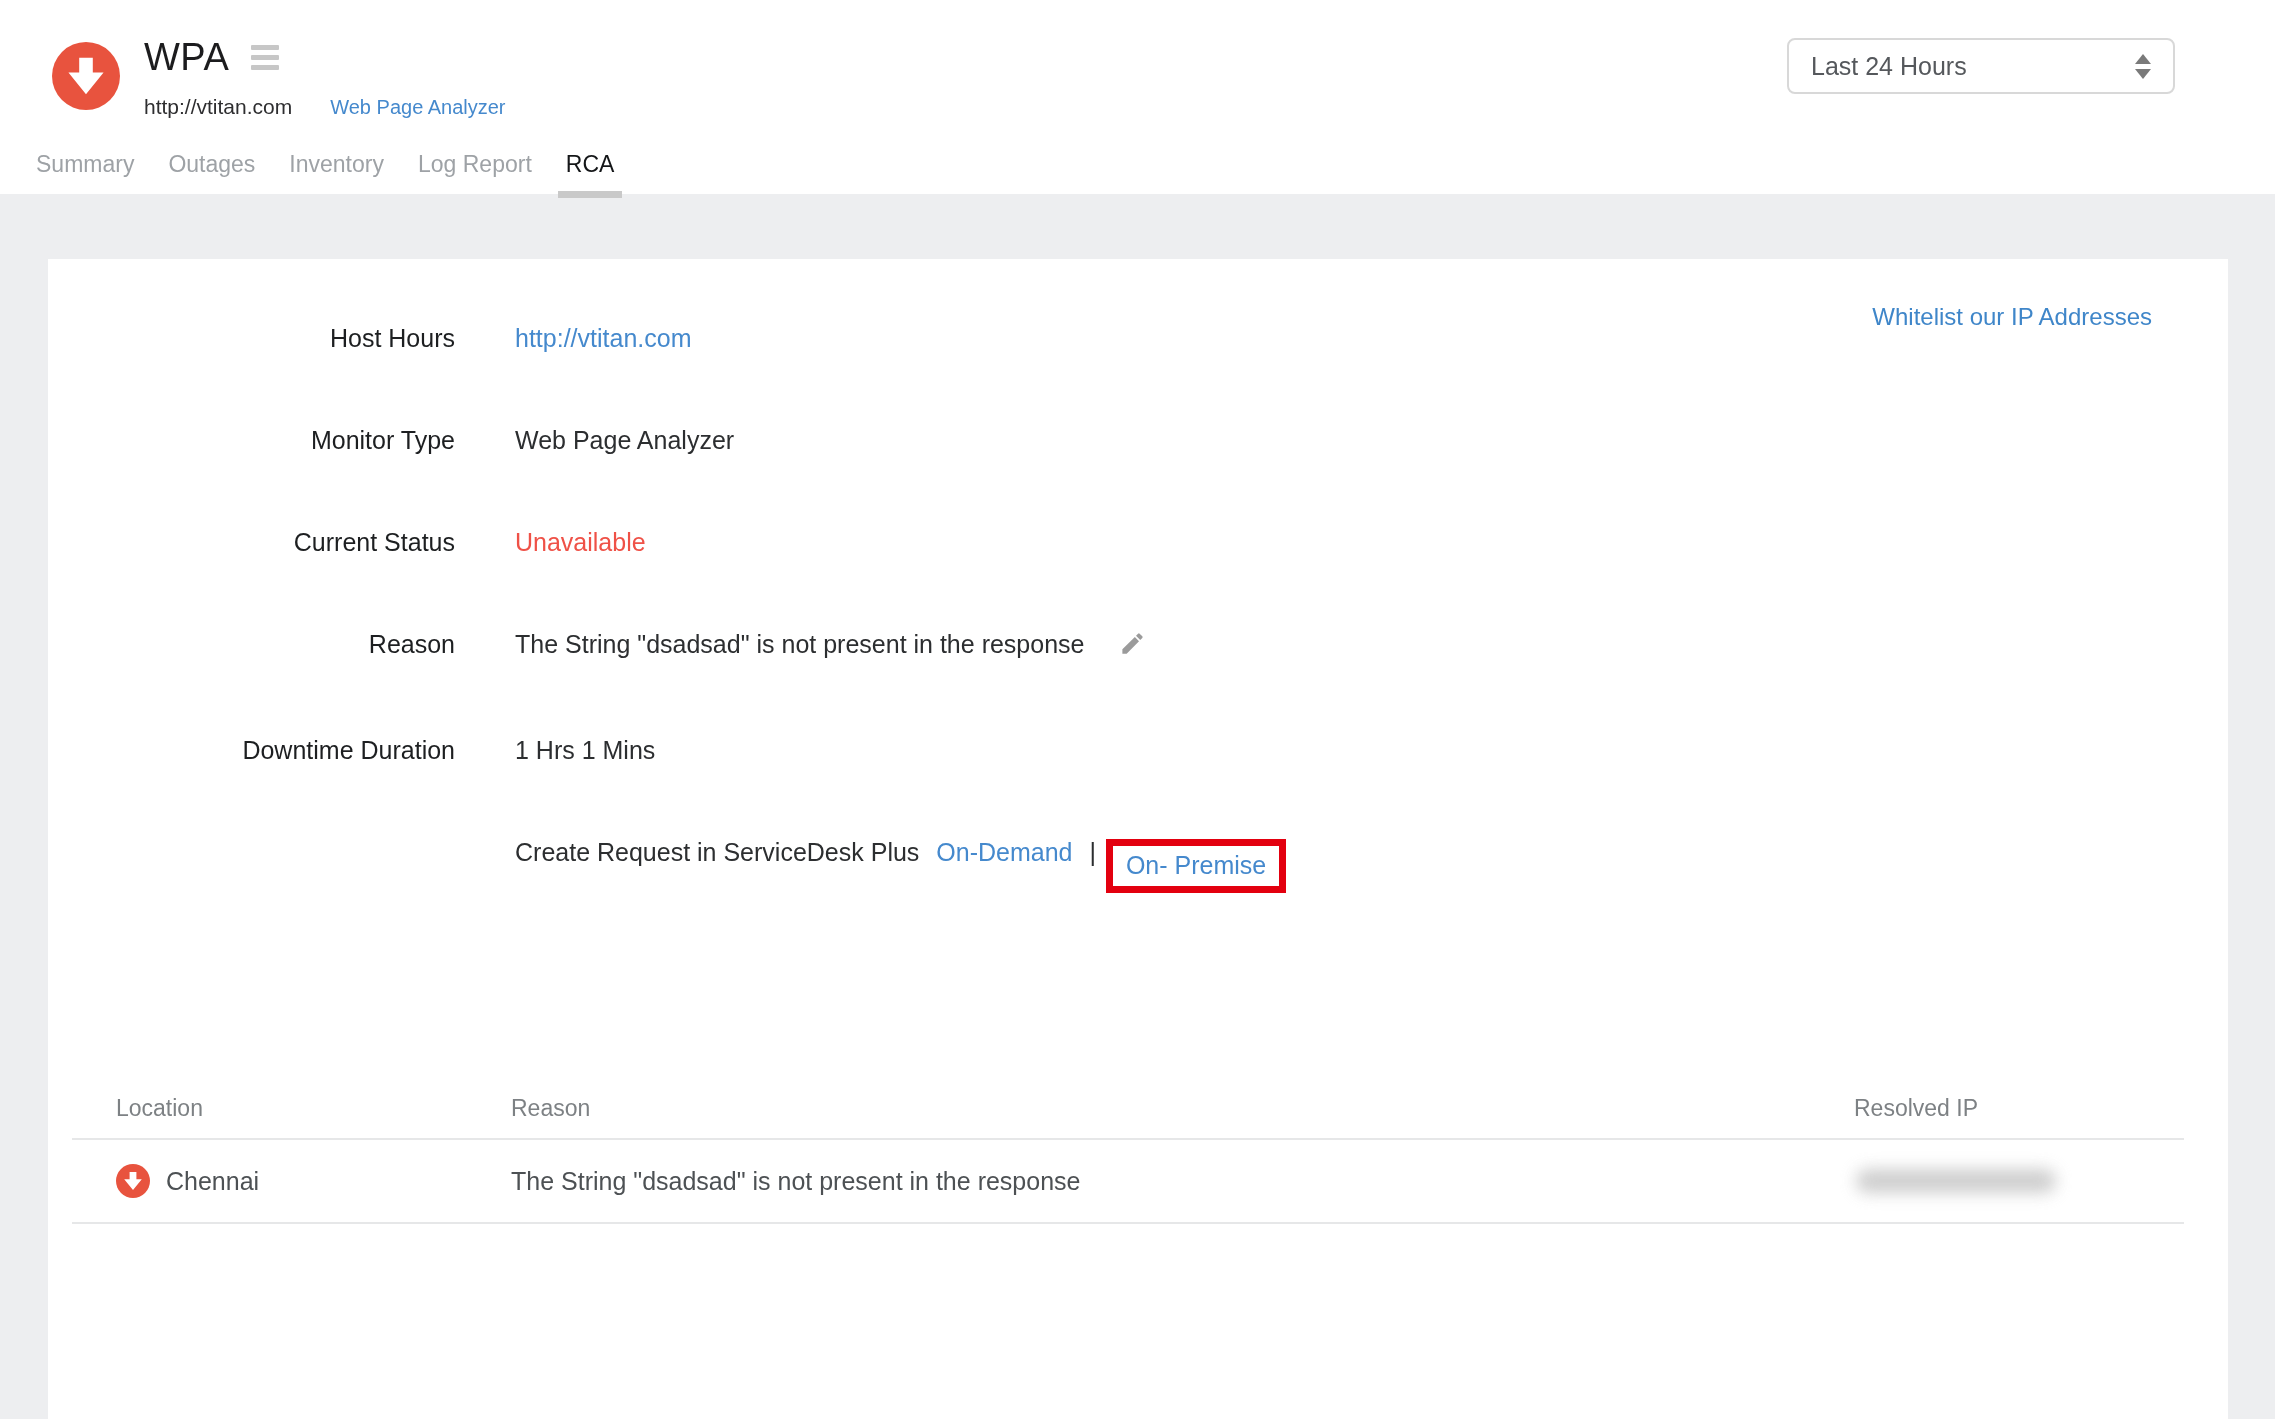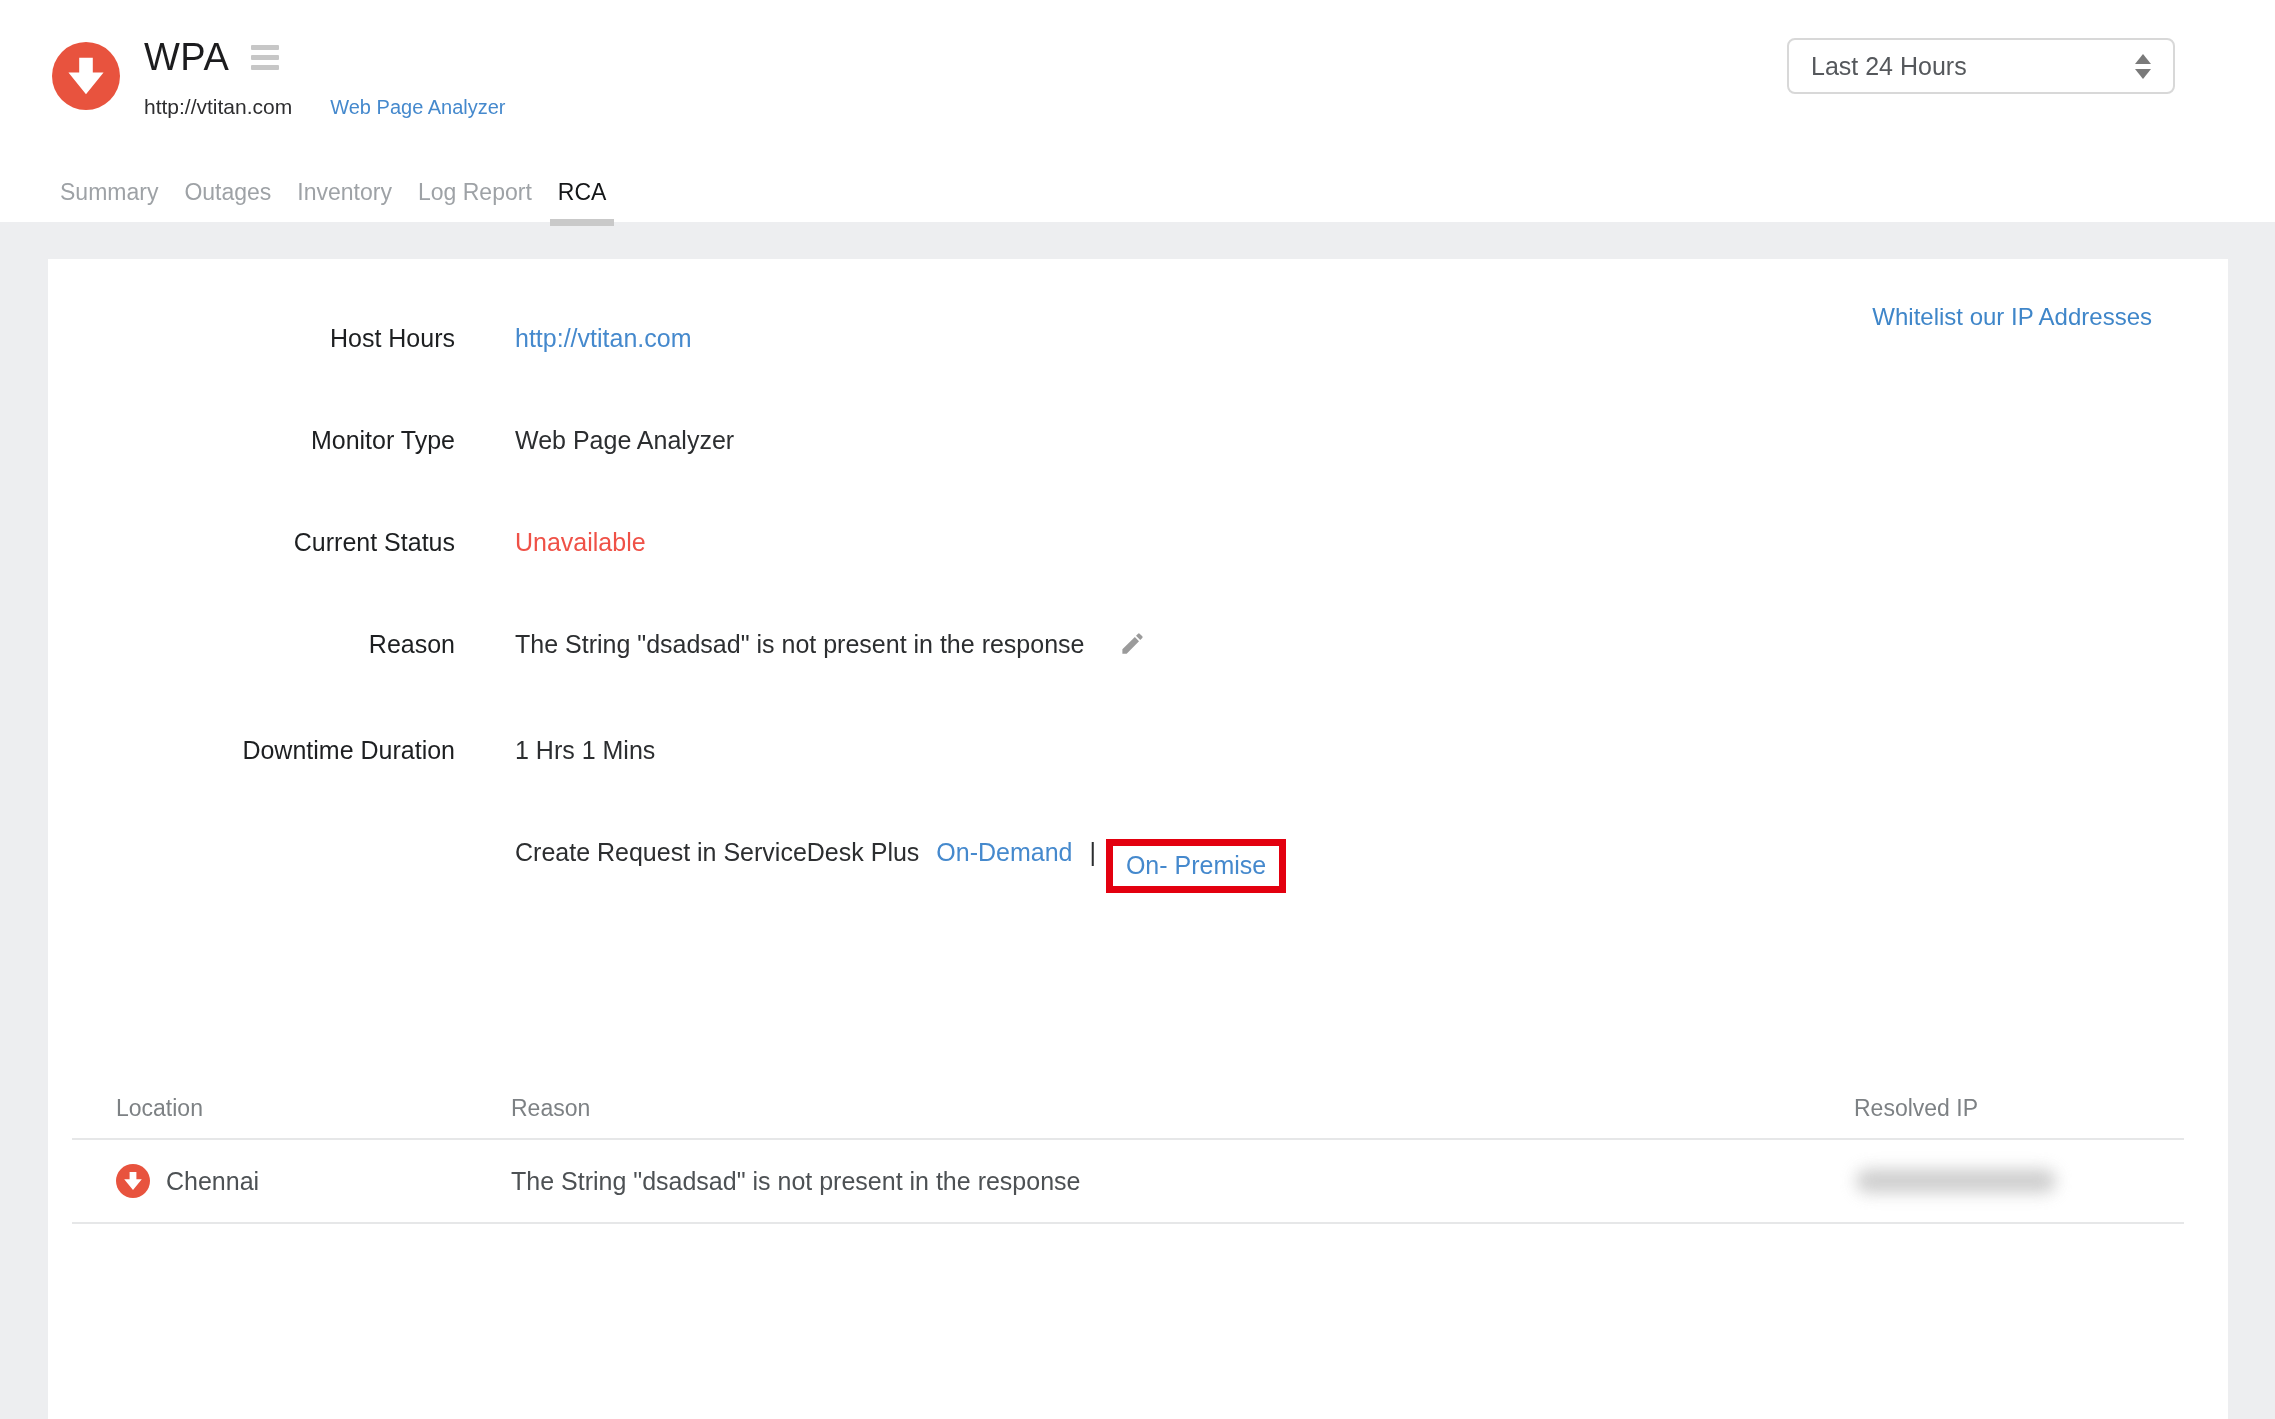--- a/index.html
+++ b/index.html
@@ -9,37 +9,37 @@
     background: #edeef0;
     position: relative;
     overflow: hidden;
     color: #2c2e30;
   }
   a { text-decoration: none; cursor: pointer; }
 
   
   .topbar {
     position: absolute; top: 0; left: 0; right: 0;
-    height: 222px; background: #ffffff;
+    height: 194px; background: #ffffff;
   }
   .identity { position: absolute; left: 52px; top: 42px; display: flex; align-items: flex-start; }
   .status-circle { display: inline-block; flex-shrink: 0; }
   .status-circle.big { width: 68px; height: 68px; }
   .status-circle.small { width: 34px; height: 34px; }
   .status-circle svg { width: 100%; height: 100%; display: block; }
   .identity-text { margin-left: 24px; }
   .title-row { display: flex; align-items: center; margin-top: -6px; }
   .monitor-title { font-size: 38px; font-weight: 400; color: #1c1c1e; letter-spacing: 0.5px; }
   .hamburger { margin-left: 22px; display: inline-flex; flex-direction: column; gap: 5px; cursor: pointer; padding: 4px 0; }
   .hamburger i { width: 28px; height: 5px; background: #c7c7c7; border-radius: 1px; }
   .sub-row { margin-top: 16px; display: flex; align-items: baseline; }
   .monitor-url { font-size: 21px; color: #2e2e30; }
   .monitor-type-link { font-size: 20px; color: #4589cd; margin-left: 38px; }
 
-  .tabs { position: absolute; left: 60px; bottom: 16px; display: flex; gap: 26px; font-size: 23px; color: #9ea2a6; }
+  .tabs { position: absolute; left: 36px; bottom: 16px; display: flex; gap: 34px; font-size: 23px; color: #9ea2a6; }
   .tab { cursor: pointer; position: relative; }
   .tab.active { color: #141618; }
   .tab.active::after {
     content: ""; position: absolute; left: -8px; right: -8px; bottom: -20px;
     height: 7px; background: #c9c9c9;
   }
 
   .timerange {
     position: absolute; top: 38px; right: 100px; width: 388px; height: 56px;
     border: 2px solid #d8d8d8; border-radius: 8px; background: #fff;

